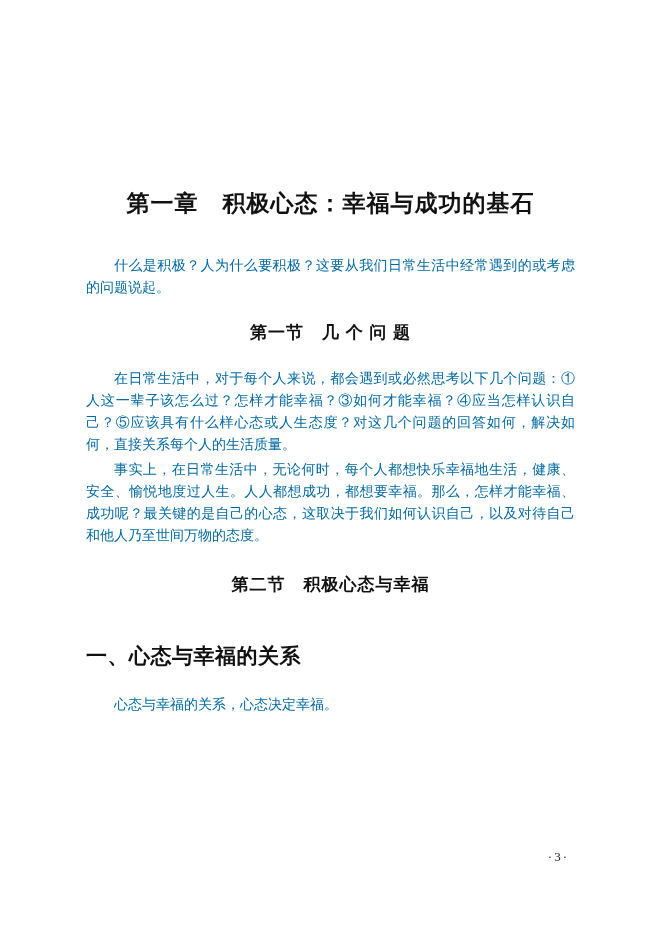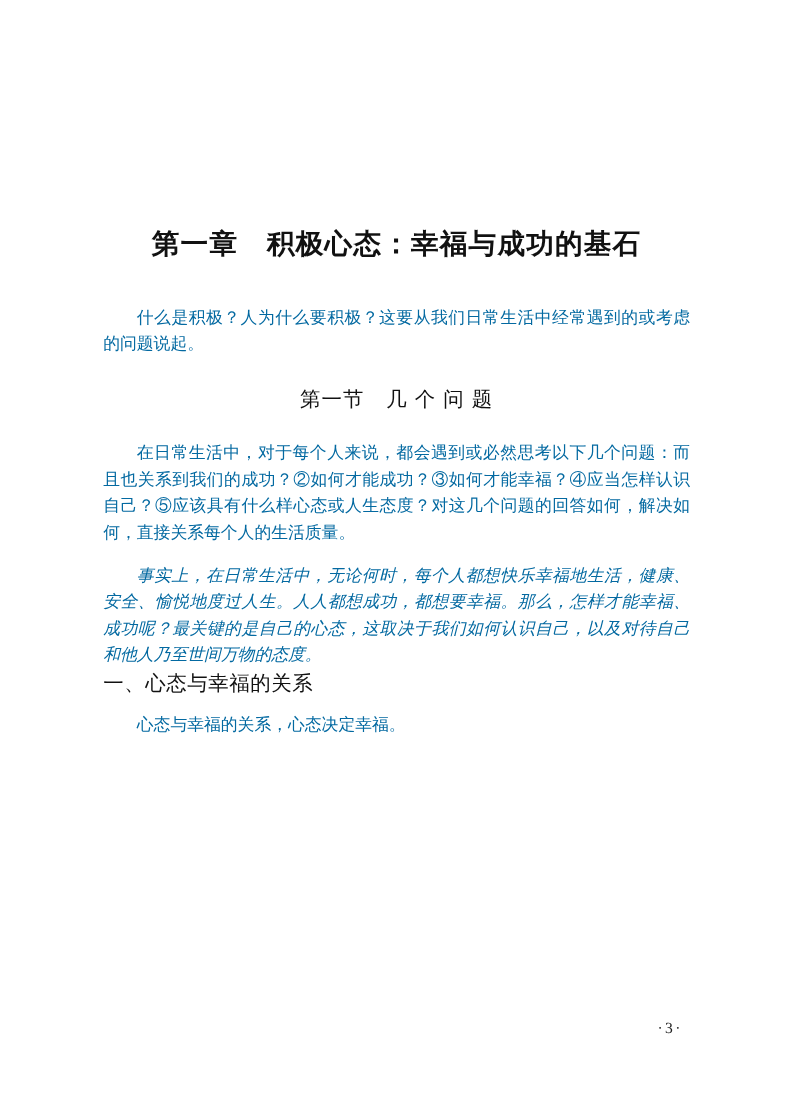--- a/index.html
+++ b/index.html
@@ -35,46 +35,46 @@
     line-height: 22px;
     text-align: justify;
     color: #0369a1;
   }
 
   .para.indent { text-indent: 2em; }
 
   .section-title {
     text-align: center;
     font-size: 17px;
-    font-weight: normal;
+    font-weight: bold;
     font-family: "Liberation Sans", "DejaVu Sans", sans-serif;
     color: #111;
     letter-spacing: 1px;
   }
 
   .section-title.first {
     margin-top: 22px;
     margin-bottom: 24px;
   }
 
   .section-title.second {
     margin-top: 26px;
     margin-bottom: 46px;
   }
 
   .subsection-title {
-    font-size: 17px;
-    font-weight: normal;
+    font-size: 21px;
+    font-weight: bold;
     font-family: "Liberation Serif", "DejaVu Serif", serif;
     color: #111;
-    margin-bottom: 13px;
+    margin-bottom: 24px;
     letter-spacing: 0.5px;
   }
 
-  .para + .para { margin-top: 14px; font-style: italic; }
+  .para + .para { margin-top: 3px; }
 
   .intro { margin-bottom: 0; }
 
   .page-number {
     position: absolute;
     right: 92px;
     top: 849px;
     font-size: 13px;
     color: #222;
     letter-spacing: 2px;
@@ -84,24 +84,25 @@
 <body>
 
 <div class="page">
 
   <h1 class="chapter-title">第一章　积极心态：幸福与成功的基石</h1>
 
   <p class="para indent intro">什么是积极？人为什么要积极？这要从我们日常生活中经常遇到的或考虑的问题说起。</p>
 
   <h2 class="section-title first">第一节　几 个 问 题</h2>
 
-  <p class="para indent">在日常生活中，对于每个人来说，都会遇到或必然思考以下几个问题：而且也关系到我们的成功？②如何才能成功？③如何才能幸福？④应当怎样认识自己？⑤应该具有什么样心态或人生态度？对这几个问题的回答如何，解决如何，直接关系每个人的生活质量。</p>
+  <p class="para indent">在日常生活中，对于每个人来说，都会遇到或必然思考以下几个问题：①人这一辈子该怎么过？怎样才能幸福？③如何才能幸福？④应当怎样认识自己？⑤应该具有什么样心态或人生态度？对这几个问题的回答如何，解决如何，直接关系每个人的生活质量。</p>
 
   <p class="para indent">事实上，在日常生活中，无论何时，每个人都想快乐幸福地生活，健康、安全、愉悦地度过人生。人人都想成功，都想要幸福。那么，怎样才能幸福、成功呢？最关键的是自己的心态，这取决于我们如何认识自己，以及对待自己和他人乃至世间万物的态度。</p>
 
+  <h2 class="section-title second">第二节　积极心态与幸福</h2>
 
   <h3 class="subsection-title">一、心态与幸福的关系</h3>
 
   <p class="para indent">心态与幸福的关系，心态决定幸福。</p>
 
 
   <div class="page-number">·3·</div>
 
 </div>
 

